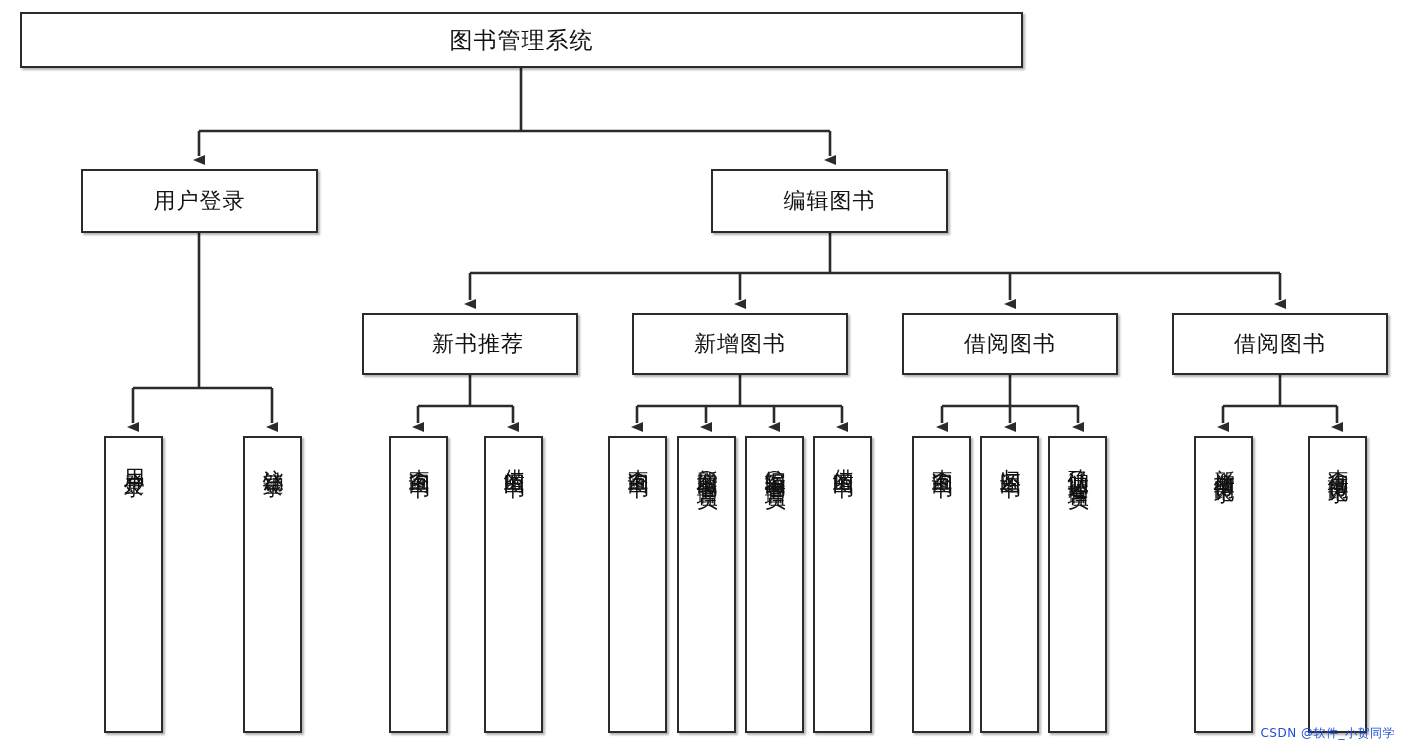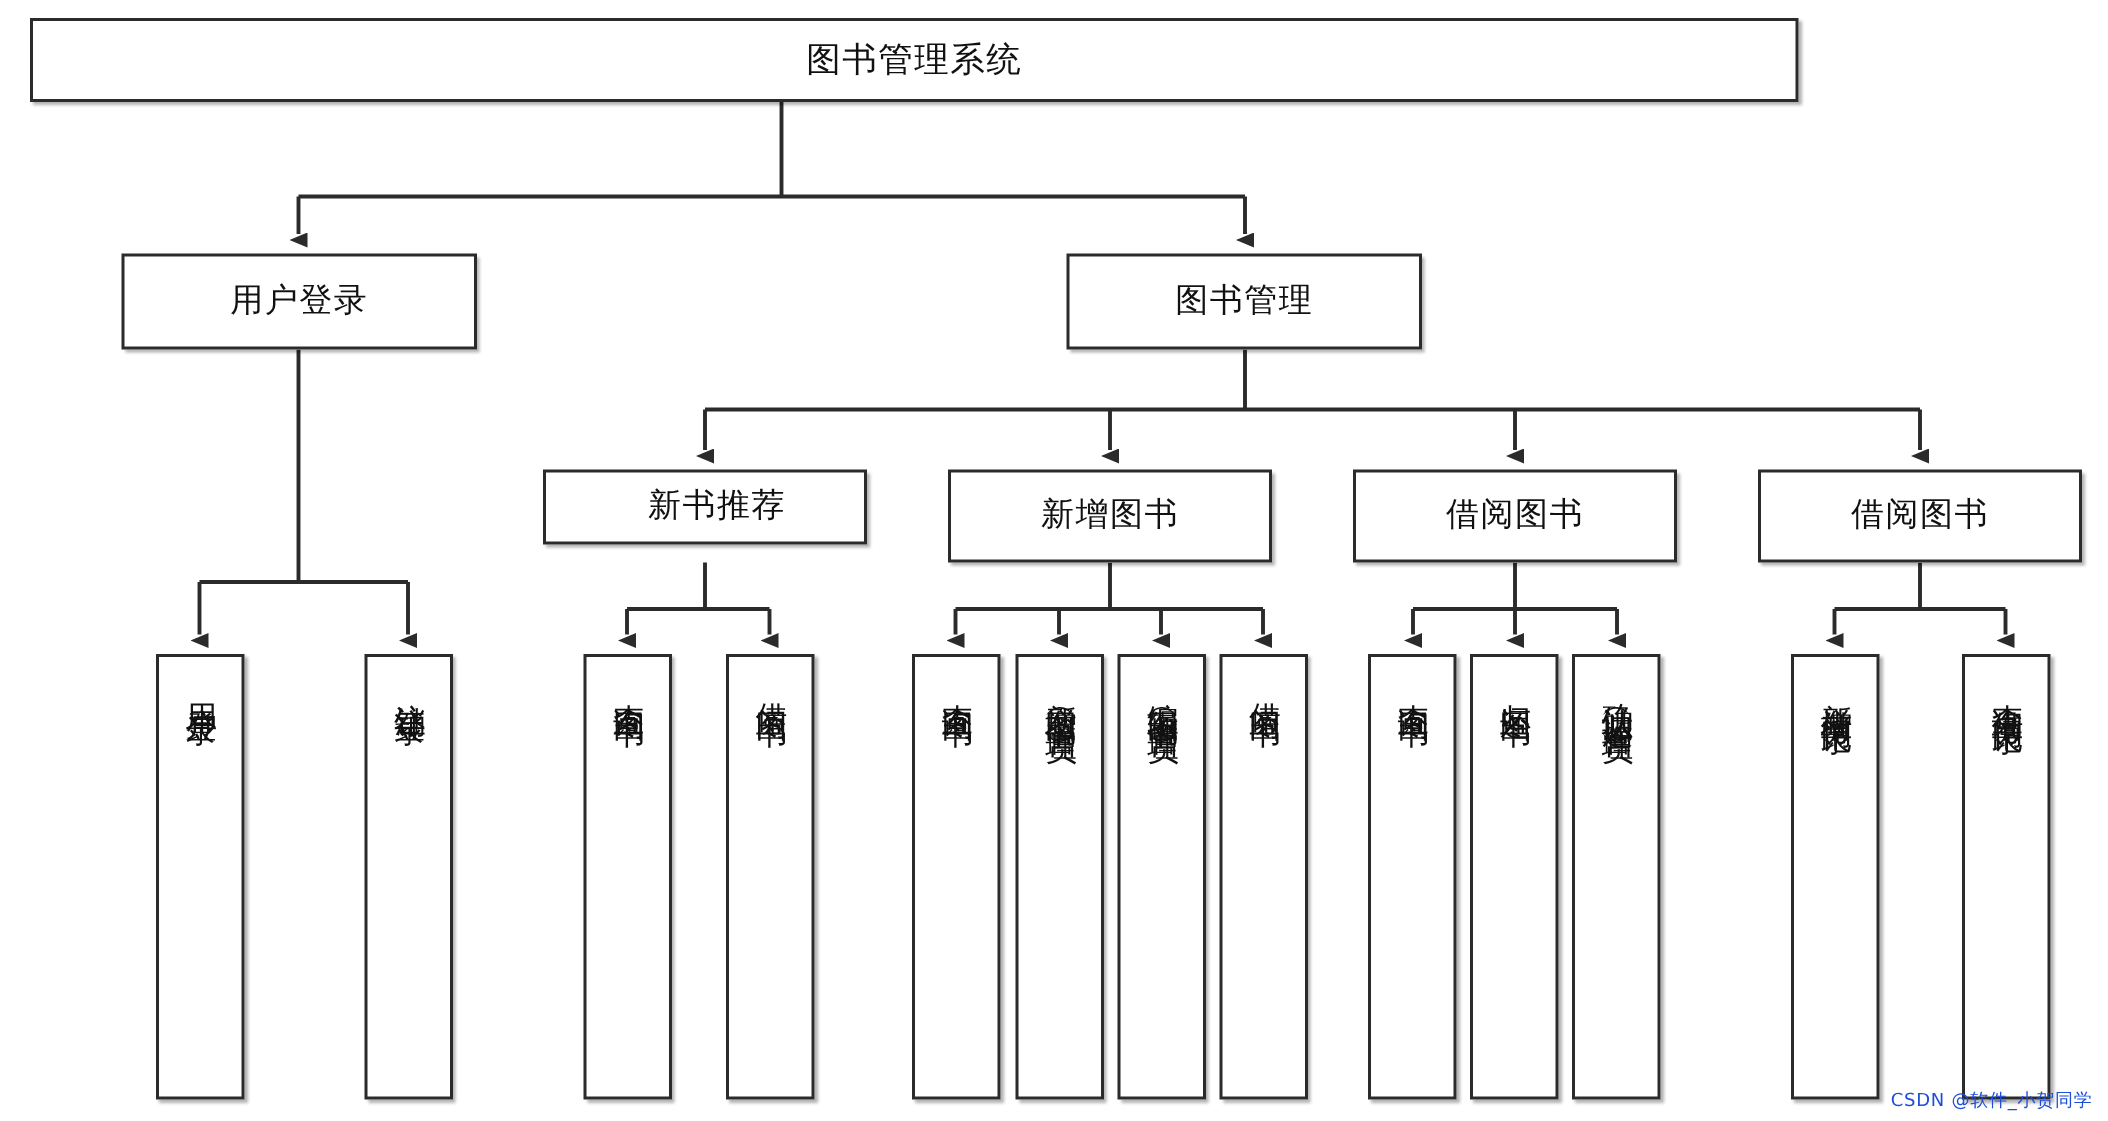--- a/index.html
+++ b/index.html
@@ -127,33 +127,33 @@
     <line x1="942" y1="406" x2="942" y2="423" marker-end="url(#ah)"></line>
     <line x1="1010" y1="406" x2="1010" y2="423" marker-end="url(#ah)"></line>
     <line x1="1078" y1="406" x2="1078" y2="423" marker-end="url(#ah)"></line>
 
     <line x1="1280" y1="375" x2="1280" y2="406"></line>
     <line x1="1223" y1="406" x2="1337" y2="406"></line>
     <line x1="1223" y1="406" x2="1223" y2="423" marker-end="url(#ah)"></line>
     <line x1="1337" y1="406" x2="1337" y2="423" marker-end="url(#ah)"></line>
   </svg>
 
-  <div class="node root" style="left:20px; top:12px; width:1179px; height:56px;">
+  <div class="node root" style="left:20px; top:12px; width:1003px; height:56px;">
     <span class="label">图书管理系统</span>
   </div>
 
   <div class="node h" style="left:81px; top:169px; width:237px; height:64px;">
     <span class="label">用户登录</span>
   </div>
 
   <div class="node h" style="left:711px; top:169px; width:237px; height:64px;">
-    <span class="label">图书管理</span>
-  </div>
-
-  <div class="node h" style="left:362px; top:313px; width:216px; height:50px;padding-left:16px;">
+    <span class="label">编辑图书</span>
+  </div>
+
+  <div class="node h" style="left:362px; top:313px; width:216px; height:62px;padding-left:16px;">
     <span class="label">新书推荐</span>
   </div>
 
   <div class="node h" style="left:632px; top:313px; width:216px; height:62px;">
     <span class="label">新增图书</span>
   </div>
 
   <div class="node h" style="left:902px; top:313px; width:216px; height:62px;">
     <span class="label">借阅图书</span>
   </div>

